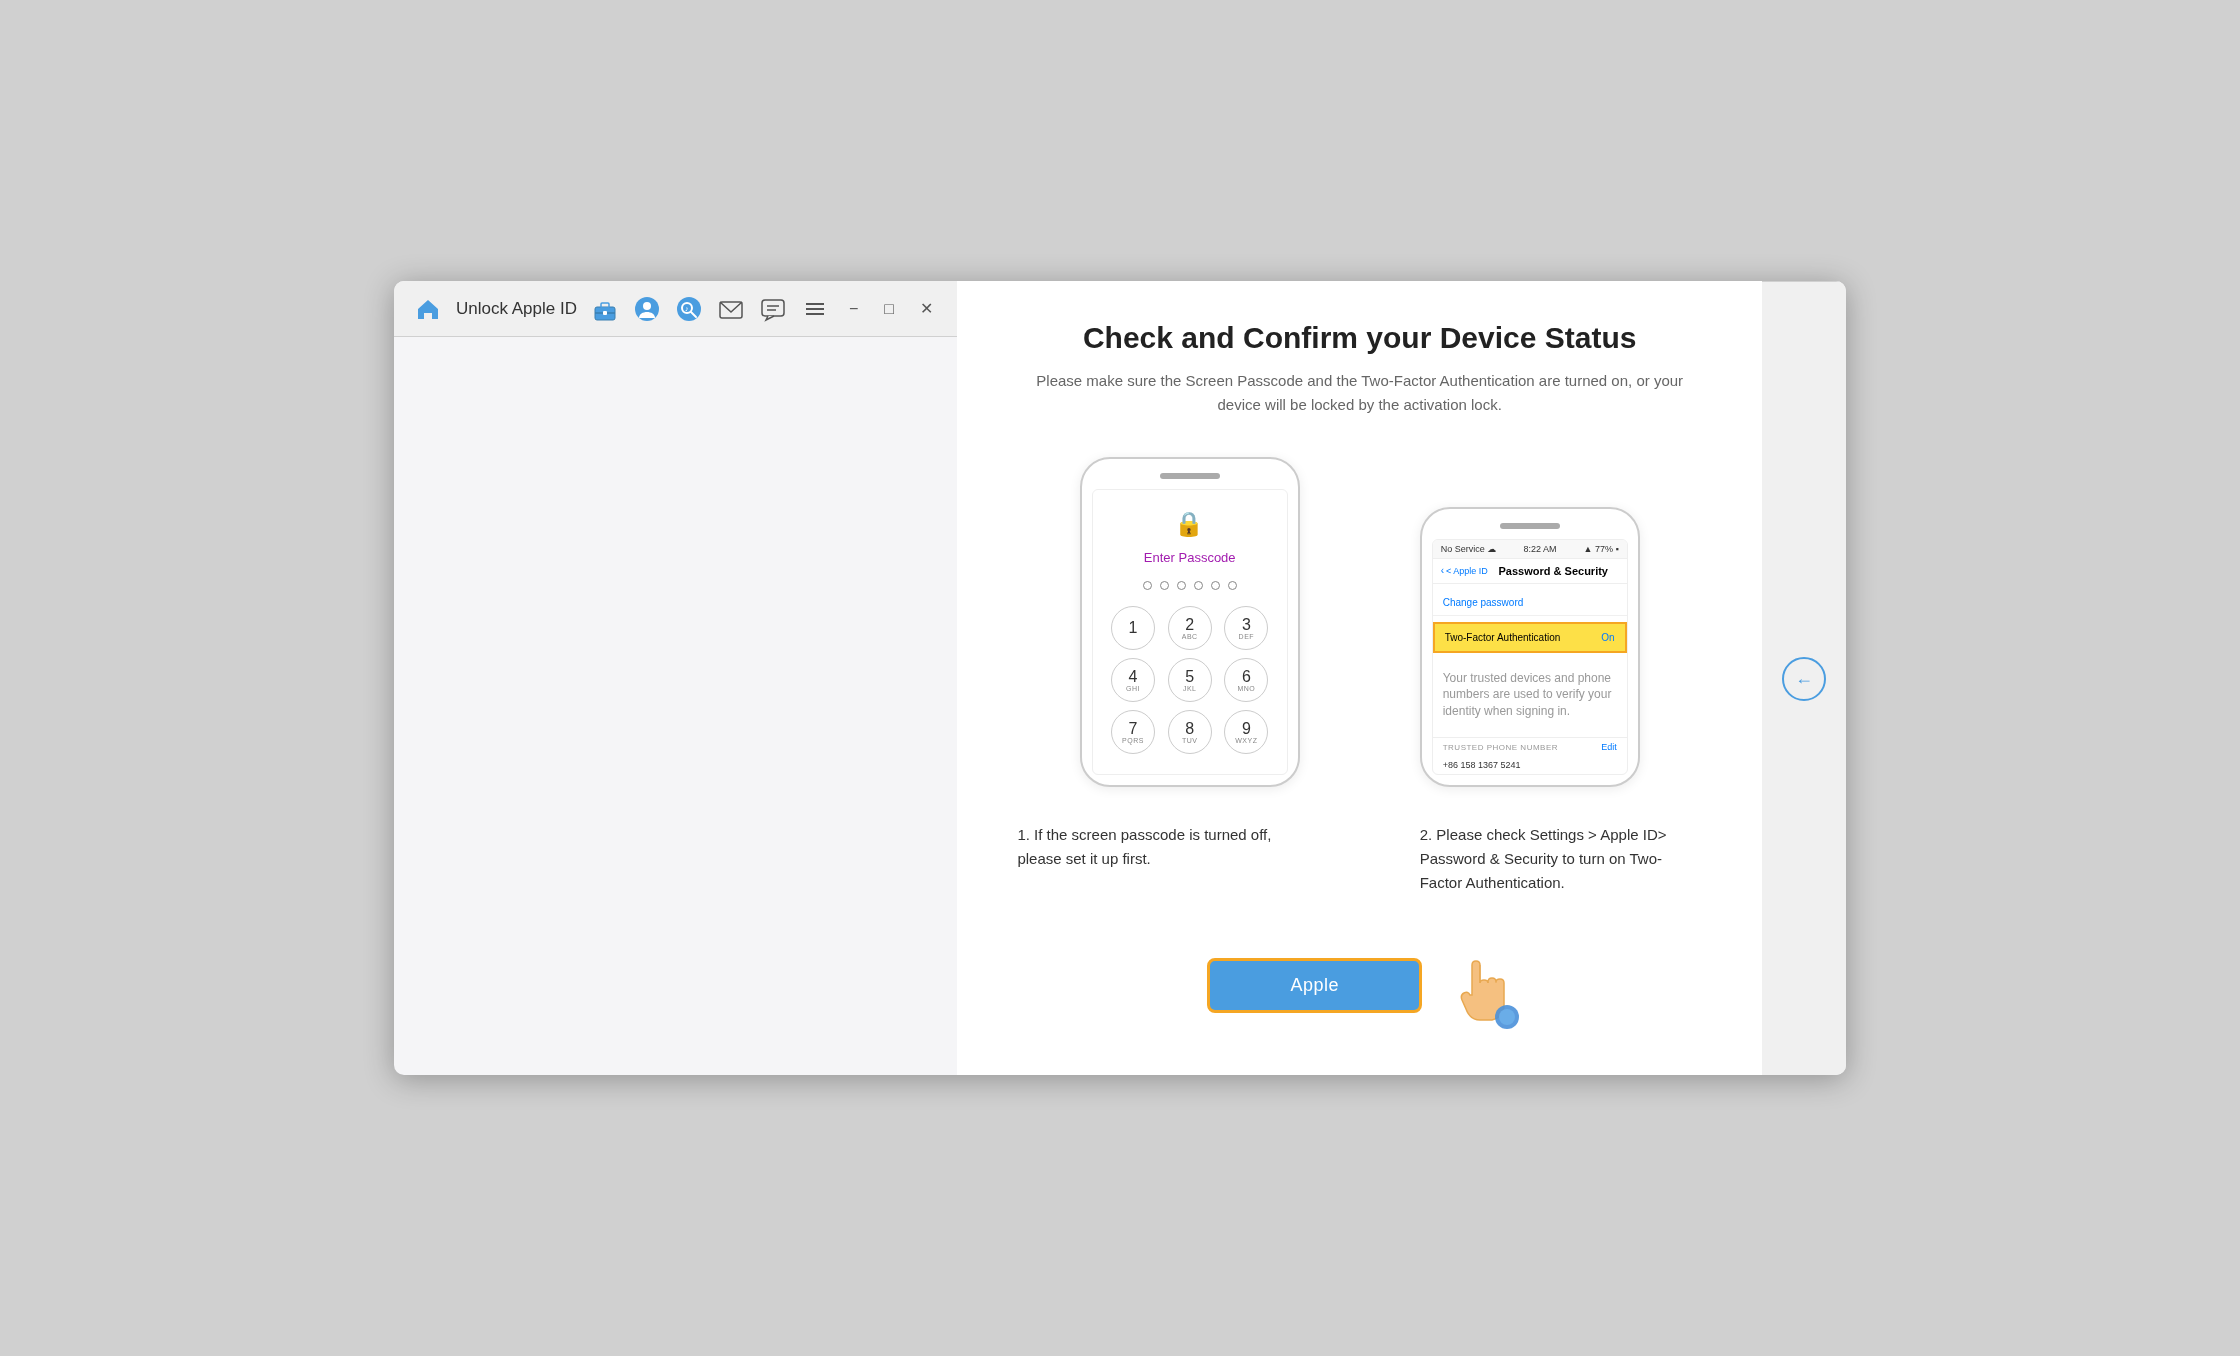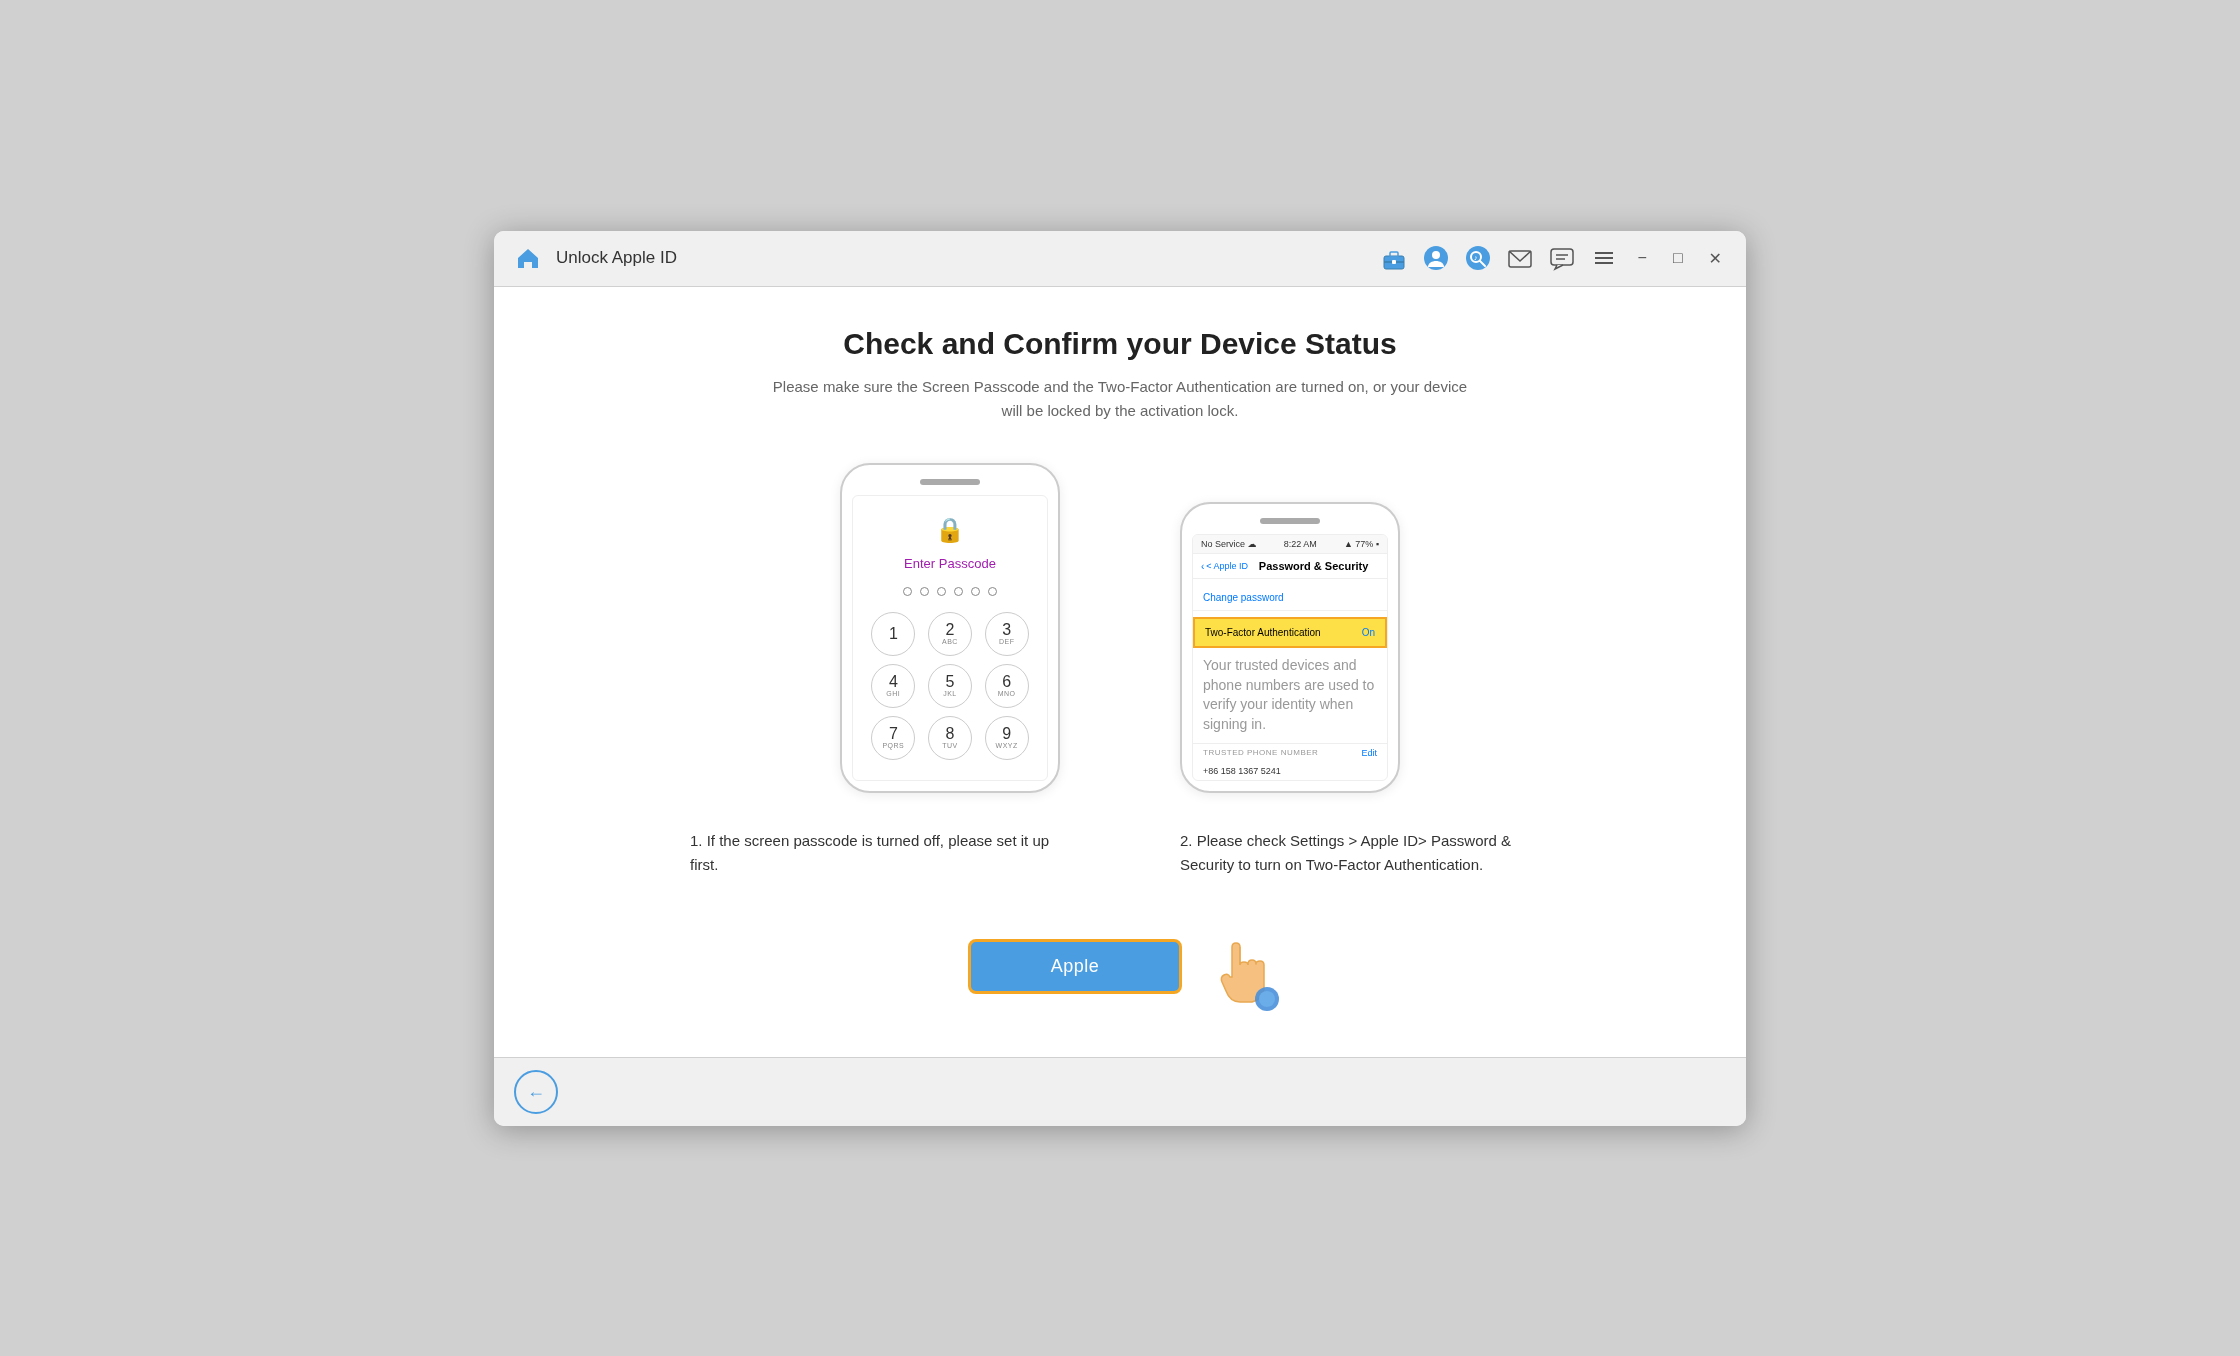--- a/index.html
+++ b/index.html
@@ -6,27 +6,27 @@
     body {
       font-family: -apple-system, BlinkMacSystemFont, 'Segoe UI', sans-serif;
       background: #d0d0d0;
       display: flex;
       align-items: center;
       justify-content: center;
       min-height: 100vh;
       width: 100%;
     }
     .window {
-      width: 1252px;
+      width: 1452px;
       background: #f5f5f7;
       border-radius: 10px;
       box-shadow: 0 4px 30px rgba(0,0,0,0.3);
       overflow: hidden;
       display: flex;
-      flex-direction: column;
+      flex-direction: row;
     }
     
     .title-bar {
       background: #f0f0f0;
       border-bottom: 1px solid #d0d0d0;
       display: flex;
       align-items: center;
       padding: 8px 16px;
       height: 56px;
       gap: 12px;
@@ -239,22 +239,22 @@
     .two-factor-label {
       font-size: 10px;
       font-weight: 500;
       color: #000;
     }
     .two-factor-on {
       font-size: 10px;
       color: #007aff;
     }
     .small-text-section {
-      padding: 8px 10px;
-      font-size: 14px;
+      padding: 17px 10px;
+      font-size: 12px;
       color: #999;
       line-height: 1.4;
     }
     .trusted-section {
       display: flex;
       align-items: center;
       justify-content: space-between;
       padding: 4px 10px;
       border-top: 1px solid #eee;
       gap: 24px;

